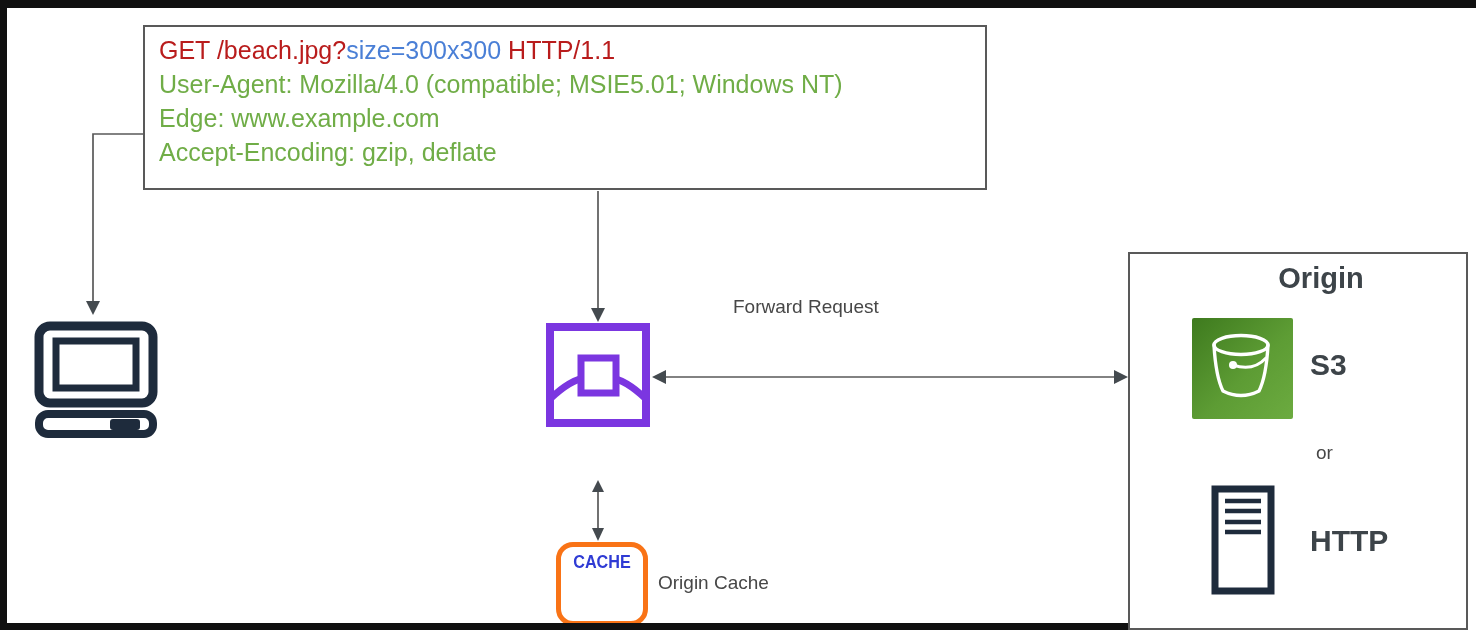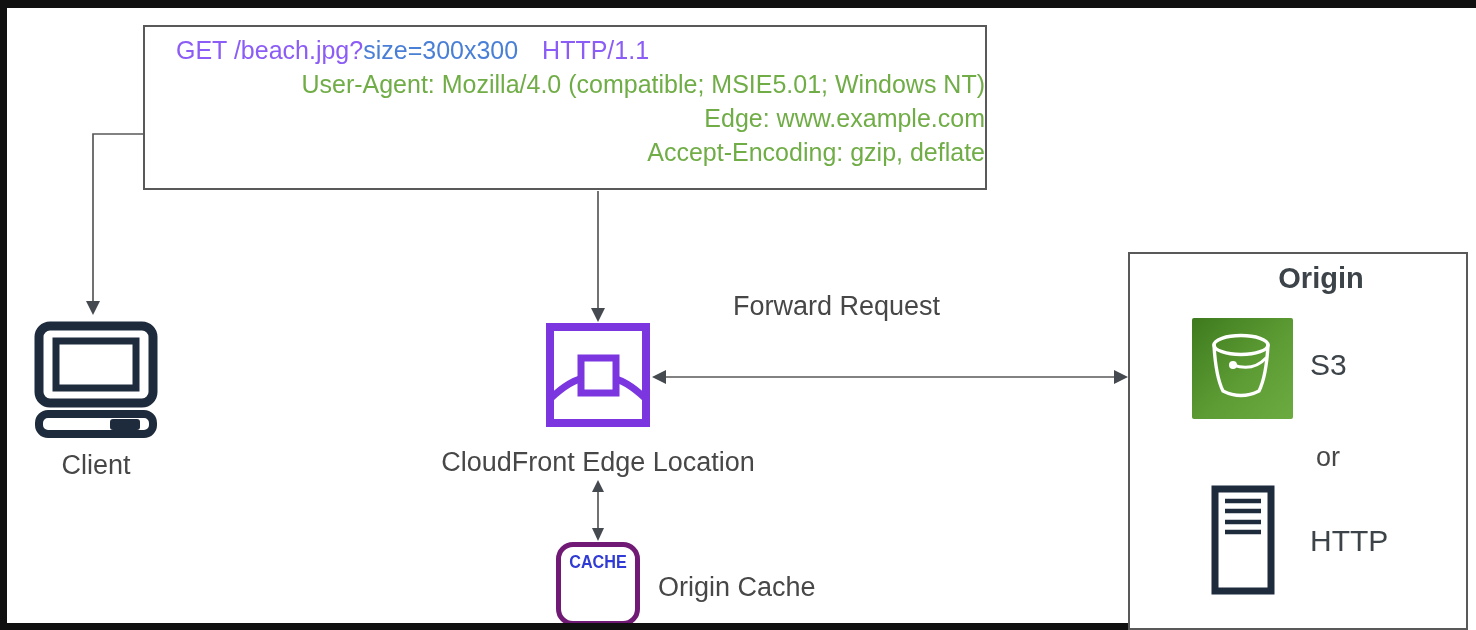--- a/index.html
+++ b/index.html
@@ -20,46 +20,46 @@
 
   
   #connectors { position: absolute; left: 0; top: 0; z-index: 5; pointer-events: none; }
 
   
   #request-box {
     position: absolute; left: 143px; top: 25px; width: 844px; height: 165px;
     border: 2px solid #595959; background: #ffffff; z-index: 3;
     padding: 6px 0 0 14px; font-size: 25px; line-height: 34px; white-space: nowrap;
   }
-  .req-dark  { color: #8b5cf6; margin-left: 17px; }
+  .req-dark  { color: #b91c1c; }
   .req-blue  { color: #4a7fd6; }
-  .req-green { color: #70AD47; text-align: right; }
+  .req-green { color: #70AD47; }
 
-  .label { position: absolute; color: #474747; font-size: 27px; z-index: 3; }
-  .label-bold { position: absolute; color: #3d4449; font-size: 29px; font-weight: 400; z-index: 3; }
+  .label { position: absolute; color: #474747; font-size: 19px; z-index: 3; }
+  .label-bold { position: absolute; color: #3d4449; font-size: 29px; font-weight: 700; z-index: 3; }
 
   #client-label { left: 33px; top: 450px; width: 126px; text-align: center; }
   #cf-label     { left: 420px; top: 447px; width: 356px; text-align: center; }
   #forward-label{ left: 733px; top: 288px; line-height: 37px; }
   #cache-label  { left: 658px; top: 572px; }
   #or-label     { left: 1316px; top: 442px; }
   #s3-label     { left: 1310px; top: 348px; font-size: 30px; }
   #http-label   { left: 1310px; top: 524px; font-size: 30px; text-align: center; }
 
   
   .icon { position: absolute; z-index: 3; }
   #client-icon { left: 33px;  top: 320px; }
   #cf-icon     { left: 544px; top: 320px; }
   #s3-icon     { left: 1192px; top: 318px; }
   #server-icon { left: 1211px; top: 485px; }
 
   
   #cache-box {
-    position: absolute; left: 556px; top: 542px; width: 84px; height: 84px;
-    border: 5px solid #701a75; border-radius: 17px; background: #ffffff;
+    position: absolute; left: 556px; top: 542px; width: 92px; height: 84px;
+    border: 5px solid #f97316; border-radius: 17px; background: #ffffff;
     z-index: 3; text-align: center; padding-top: 5px;
   }
   #cache-box span {
     display: inline-block; transform: scaleX(.9);
     font-size: 18px; font-weight: 700; color: #2F3BD4; letter-spacing: 0px;
   }
 
   
   #origin-box {
     position: absolute; left: 1128px; top: 252px; width: 340px; height: 378px;
@@ -104,31 +104,29 @@
   </div>
 
   <svg id="client-icon" class="icon" width="126" height="118" viewBox="0 0 126 118">
     <g stroke="#1E2B3C" fill="none">
       <rect x="6" y="6" width="114" height="77" rx="11" stroke-width="9"></rect>
       <rect x="23" y="21" width="80" height="47" stroke-width="7"></rect>
       <rect x="6" y="94" width="114" height="20" rx="9" stroke-width="8"></rect>
     </g>
     <rect x="77" y="99" width="30" height="11" rx="3" fill="#1E2B3C"></rect>
   </svg>
-  <div id="client-label" class="label">Client</div>
 
   <svg id="cf-icon" class="icon" width="108" height="110" viewBox="0 0 108 110">
     <g stroke="#7B36E0" fill="none">
       <rect x="6" y="7" width="96" height="96" stroke-width="8" fill="#ffffff"></rect>
       <path d="M6,79 Q27,59 42,58" stroke-width="7"></path>
       <path d="M66,58 Q81,59 102,79" stroke-width="7"></path>
       <rect x="37" y="38" width="35" height="35" stroke-width="7" fill="#ffffff"></rect>
     </g>
   </svg>
-  <div id="cf-label" class="label">CloudFront Edge Location</div>
 
   <div id="forward-label" class="label">
     <div>Forward Request</div>
   </div>
 
   <div id="cache-box">
     <span>CACHE</span>
   </div>
   <div id="cache-label" class="label">Origin Cache</div>
 

